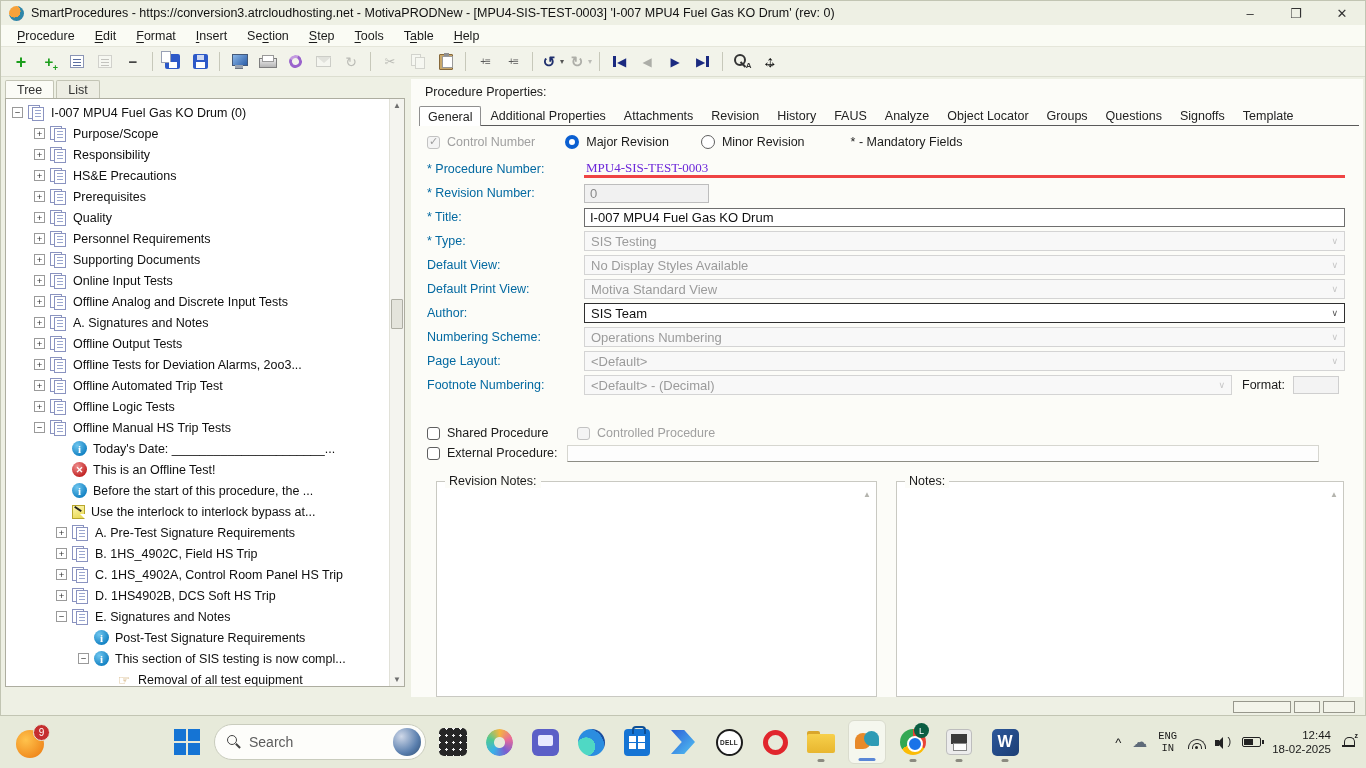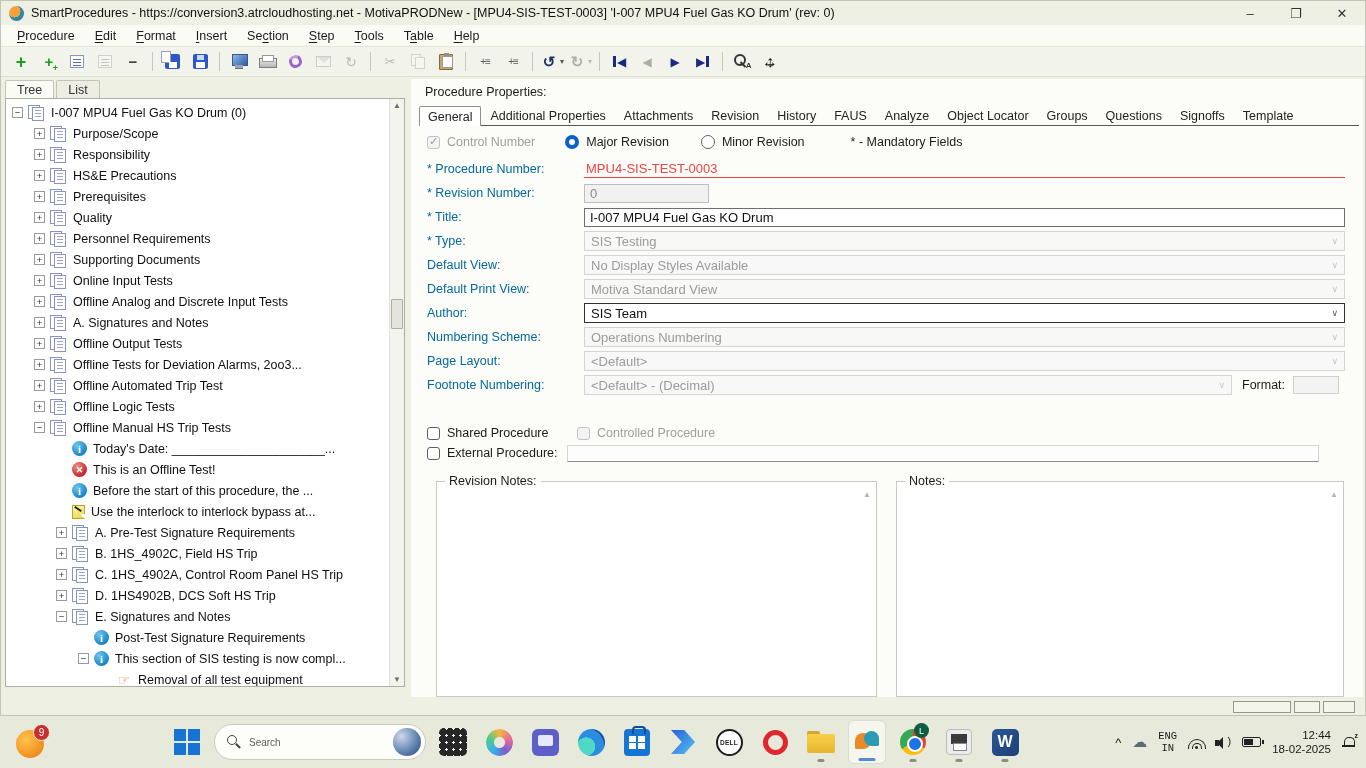--- a/index.html
+++ b/index.html
@@ -107,21 +107,21 @@
   .cb.checked::after { content:"✓"; position:absolute; left:1px; top:-2px; font-size:11px; color:#9d9d9d; }
   .radio { width:14px; height:14px; border-radius:50%; background:#fff; margin-right:7px; flex:none; }
   .radio.sel { border:4px solid #0b5fd1; }
   .radio.unsel { border:1px solid #5f5f5f; }
   .dim { color:#a0a0a0; }
   .lbl { font-size:12.5px; }
 
   .form { position:absolute; top:78px; left:16px; right:0; }
   .frow { display:flex; align-items:center; height:24px; }
   .flabel { width:157px; flex:none; font-size:12.5px; color:#0369a1; }
-  .f-flat { flex:1; margin-right:18px; border-bottom:1px solid #ef4444; height:18px; display:flex; align-items:center; padding-left:2px; color:#ef4444; }
+  .f-flat { flex:1; margin-right:18px; border-bottom:3px solid #ef4444; height:18px; display:flex; align-items:center; padding-left:2px; color:#6d28d9;font-family:Liberation Serif, serif; }
   .f-input { border:1px solid #6e6e6e; background:#fff; height:19px; display:flex; align-items:center; padding:0 5px; color:#0f0f0f; }
   .f-input-dis { border:1px solid #bdbdbd; background:#f1f1f1; height:19px; display:flex; align-items:center; padding:0 5px; color:#8a8a8a; }
   .f-text { flex:1; margin-right:18px; border:1px solid #6e6e6e; background:#fff; height:19px; display:flex; align-items:center; padding:0 5px; color:#0f0f0f; }
   .f-select { flex:1; margin-right:18px; border:1px solid #2f2f2f; background:#fff; height:20px; display:flex; align-items:center; justify-content:space-between; padding:0 6px; color:#0f0f0f; }
   .f-select-dis { flex:1; margin-right:18px; border:1px solid #d4d4d4; background:#f8f8f8; height:20px; display:flex; align-items:center; justify-content:space-between; padding:0 6px; color:#9b9b9b; }
   .chev { font-size:9px; color:#555; }
   .chev.dim { color:#c6c6c6; }
   .fmt-label { margin:0 8px 0 10px; font-size:12.5px; }
   .fmt-box { width:46px; height:18px; border:1px solid #cfcfcf; background:#f3f3f3; margin-right:20px; }
 
@@ -148,21 +148,21 @@
   .tk-ind { position:absolute; bottom:2px; left:50%; transform:translateX(-50%); width:7px; height:3px; border-radius:2px; background:#8b8b80; }
   .tk-btn.active .tk-ind { width:17px; background:#5a87d6; }
   .tk-badge { position:absolute; top:3px; right:3px; width:15px; height:15px; border-radius:50%; background:#0b5e42; color:#fff; font-size:9px; display:flex; align-items:center; justify-content:center; }
 
   .tk-start { width:26px; height:26px; display:grid; grid-template-columns:12px 12px; grid-template-rows:12px 12px; gap:2px; }
   .tk-start i { background:#1574d4; }
   .searchpill { height:36px; width:212px; border-radius:18px; background:#fdfdfa; border:1px solid #c9ccbd; display:flex; align-items:center; padding:0 4px 0 12px; gap:8px; }
   .mag { width:14px; height:14px; position:relative; flex:none; }
   .mag::before { content:""; position:absolute; top:0; left:0; width:8px; height:8px; border:1.7px solid #444; border-radius:50%; }
   .mag::after { content:""; position:absolute; bottom:0; right:2px; width:1.8px; height:6px; background:#444; transform:rotate(-45deg); }
-  .searchpill .stext { color:#5c5c5c; font-size:10px; flex:1; }
+  .searchpill .stext { color:#5c5c5c; font-size:14px; flex:1; }
   .searchpill .simg { width:28px; height:28px; border-radius:50%; background:radial-gradient(circle at 30% 30%, #cfd8e8, #5a7fae 60%, #2c4a6e); flex:none; }
 
   .tk-appgrid { width:28px; height:28px; border-radius:5px; background:#262626; background-image:radial-gradient(#f0f0f0 1.2px, transparent 1.3px); background-size:7px 7px; background-position:4px 4px; }
   .tk-copilot { width:27px; height:27px; border-radius:50%; background:conic-gradient(#f4b63f,#e86a9a,#7a5fd0,#39b0e8,#4fc993,#f4b63f); -webkit-mask:radial-gradient(circle, transparent 0 5px, #000 6px); mask:radial-gradient(circle, transparent 0 5px, #000 6px); }
   .tk-teams { width:27px; height:27px; border-radius:6px; background:#5b5fc7; position:relative; }
   .tk-teams::after { content:""; position:absolute; left:6px; top:6px; width:15px; height:11px; background:#e8e9ff; border-radius:2px; }
   .tk-edge { width:27px; height:27px; border-radius:50%; background:radial-gradient(circle at 30% 65%, #4fd8c4 0 35%, #2b8de0 36% 70%, #1a4ea0 71%); }
   .tk-store { width:26px; height:27px; border-radius:4px; background:#1574d4; position:relative; }
   .tk-store::before { content:""; position:absolute; top:-3px; left:8px; width:10px; height:6px; border:2px solid #0d4f96; border-bottom:none; border-radius:4px 4px 0 0; }
   .tk-store::after { content:""; position:absolute; left:5px; top:7px; width:16px; height:13px; background:

